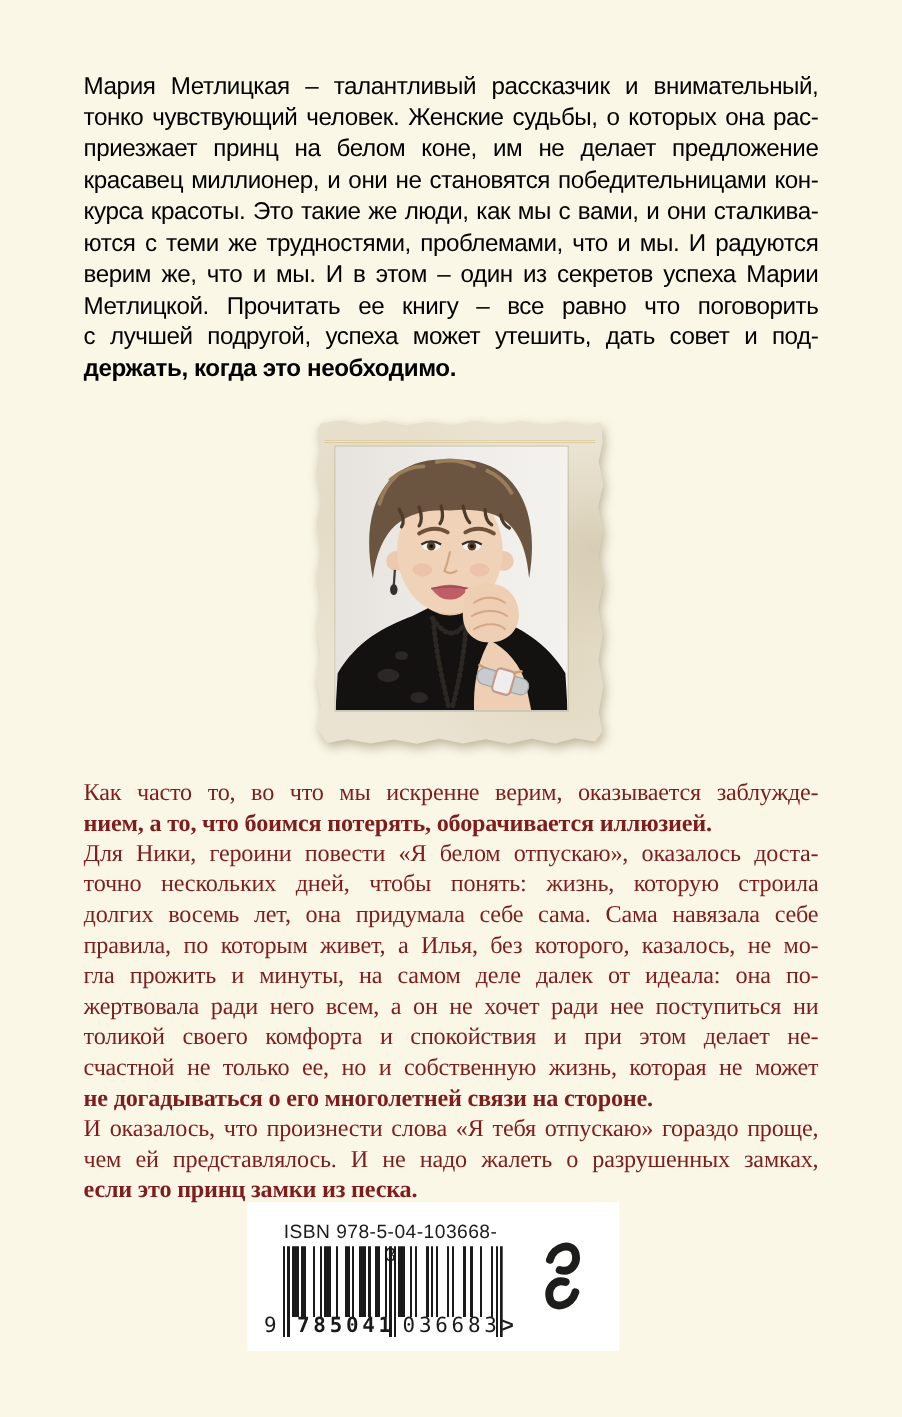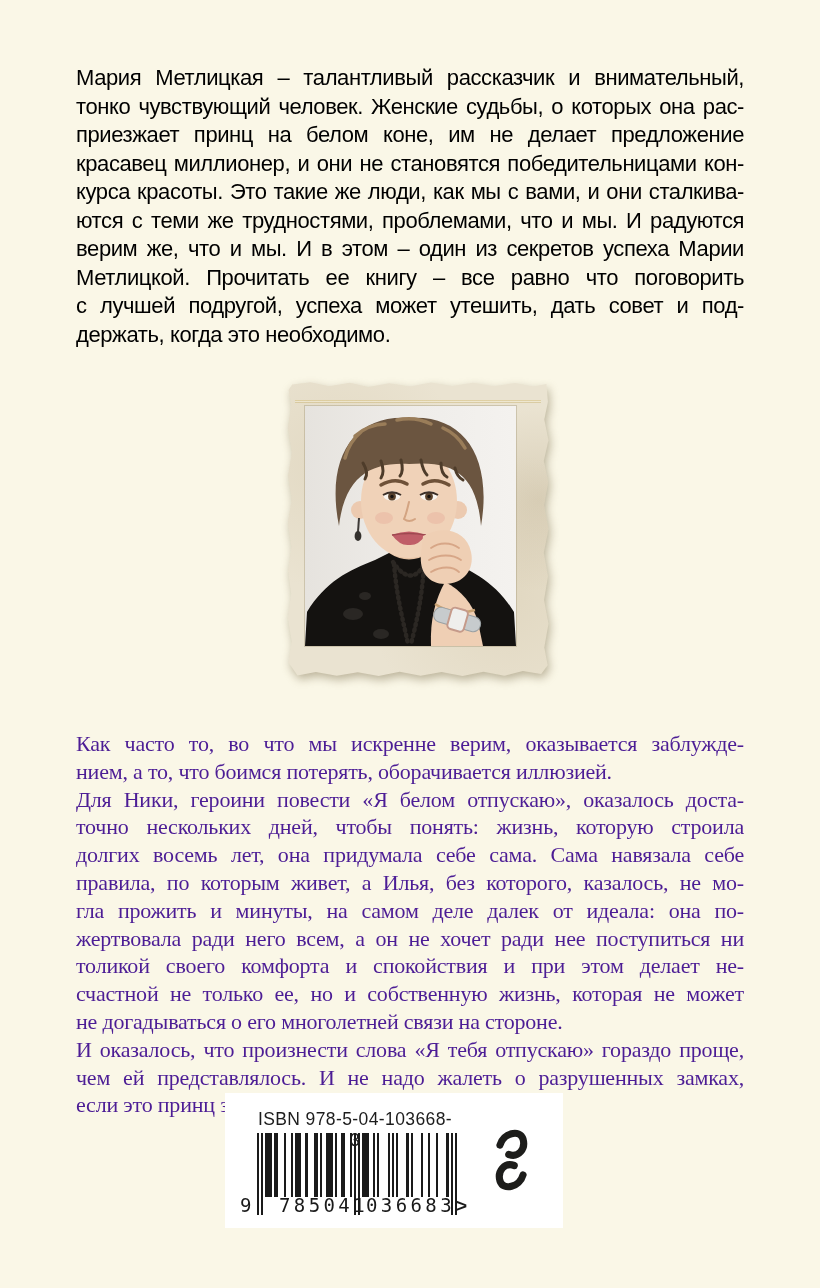--- a/index.html
+++ b/index.html
@@ -11,28 +11,28 @@
   }
   .page{position:absolute;inset:0;}
 
   
   .intro{
     position:absolute;left:76px;top:64px;width:668px;
     color:#000000;font-size:22px;line-height:28.5px;letter-spacing:-0.4px;
   }
   .annotation{
     position:absolute;left:76px;top:706px;width:668px;
-    color:#4c1d95;font-family:"Liberation Serif","DejaVu Serif",serif;
-    font-size:22px;line-height:27.8px;letter-spacing:-0.2px;margin-top:24px;
+    color:#7f1d1d;font-family:"Liberation Serif","DejaVu Serif",serif;
+    font-size:22px;line-height:27.8px;letter-spacing:-0.2px;
   }
   .tline{
     text-align:justify;text-align-last:justify;
     overflow:hidden;white-space:nowrap;
   }
-  .tline.last{text-align-last:left;}
+  .tline.last{text-align-last:left;font-weight:bold;}
 
   
   .paper-wrap{
     position:absolute;left:287px;top:381px;
     filter:drop-shadow(2px 4px 5px rgba(110,95,60,.45));
   }
   .paper{
     width:262px;height:296px;position:relative;
     background:
       radial-gradient(circle at 18% 28%, rgba(178,156,110,.14), transparent 42%),
@@ -70,21 +70,21 @@
     text-align:center;font-size:17.5px;letter-spacing:.4px;color:#1c1c1c;
   }
   .ean{position:absolute;left:32px;top:40px;width:200px;height:84px;}
   .ean svg.bars{position:absolute;left:0;top:0;width:200px;height:84px;}
   .d{
     position:absolute;top:61px;height:23px;
     font-family:"DejaVu Sans Mono","Liberation Mono",monospace;
     font-size:19px;color:#1a1a1a;line-height:23px;
   }
   .d.lead{left:-17px;}
-  .d.g1{left:22px;width:84px;letter-spacing:3.4px;}
+  .d.g1{left:13px;width:84px;letter-spacing:3.4px;font-weight:bold;}
   .d.g2{left:109px;width:84px;letter-spacing:3.4px;text-align:center;}
   .d.tr{left:199px;font-family:"Liberation Sans",sans-serif;font-weight:bold;}
   .logo{position:absolute;left:270px;top:34px;width:33px;height:66px;}
 </style>
 </head>
 <body>
 
 <div class="page">
 
   <section class="intro">

